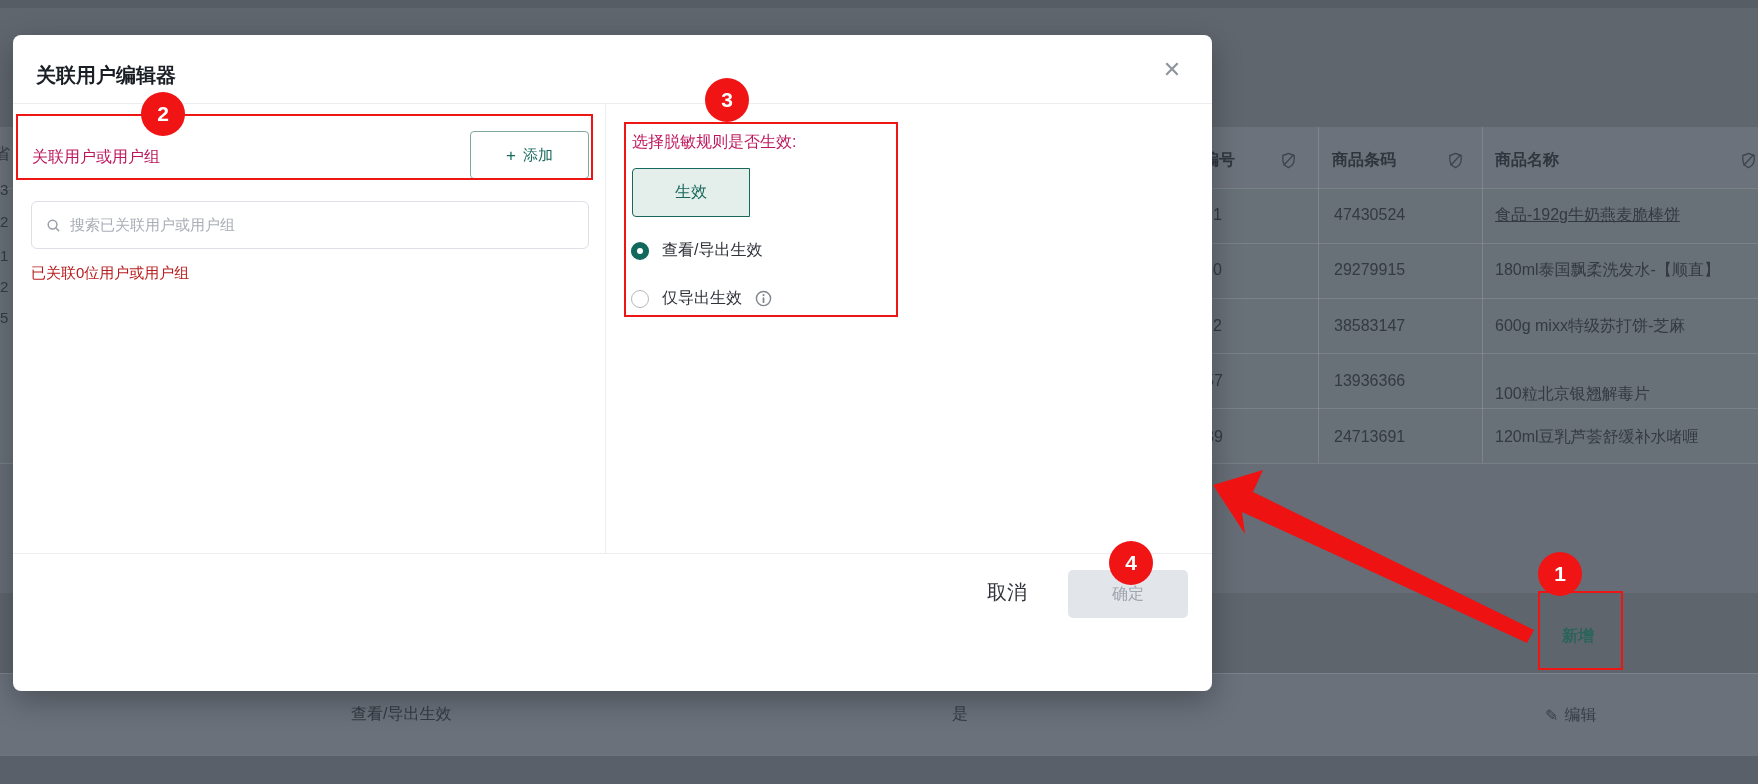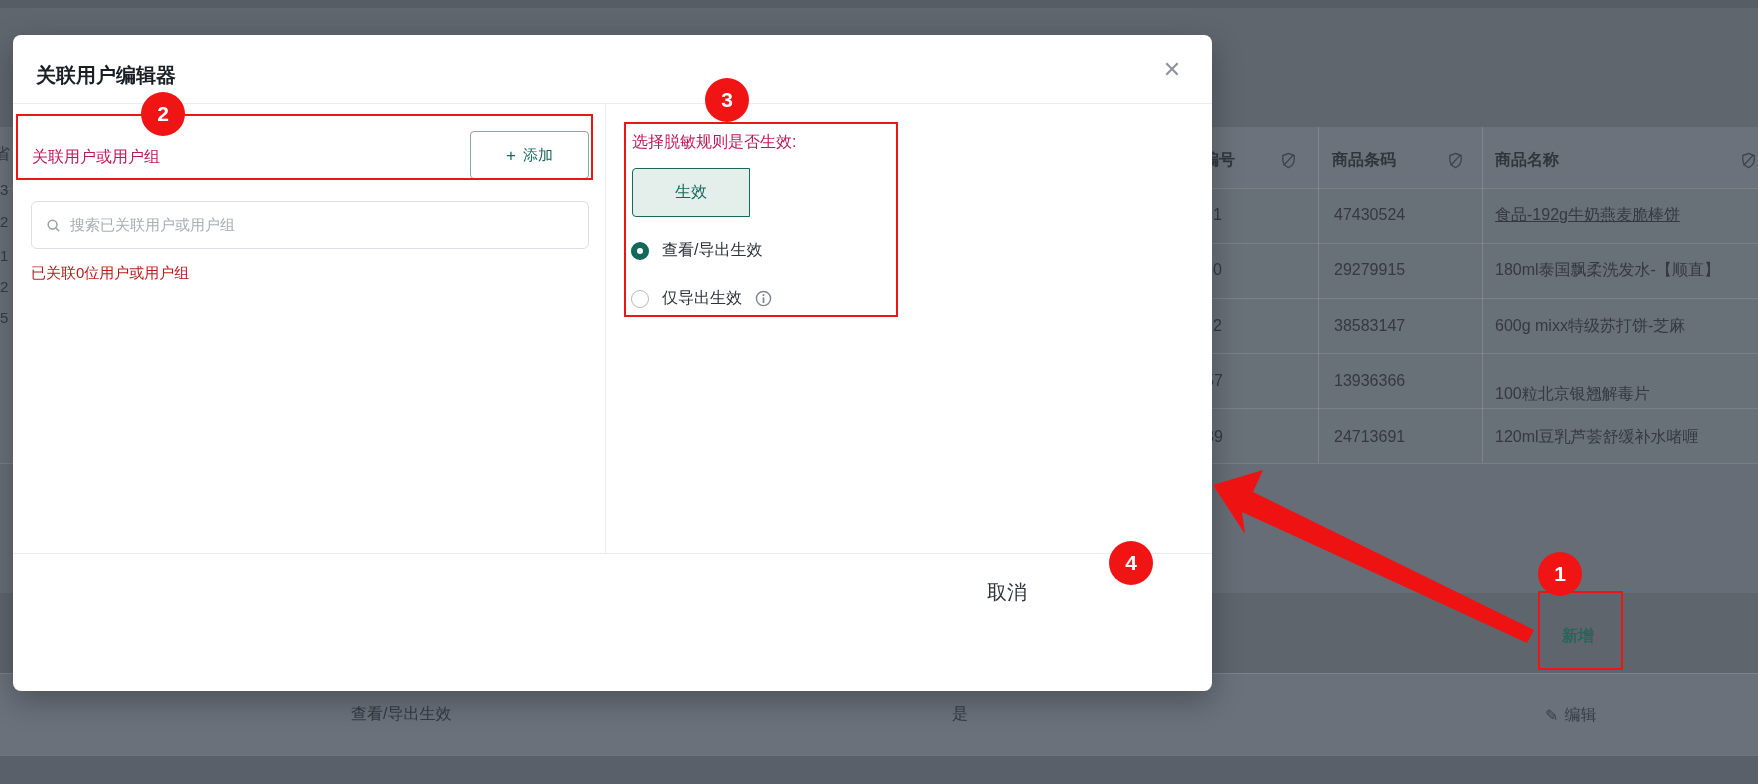--- a/index.html
+++ b/index.html
@@ -186,20 +186,21 @@
       <span class="radio-label">仅导出生效</span>
       <svg width="17" height="17" viewBox="0 0 24 24">
         <circle cx="12" cy="12" r="10" fill="none" stroke="#80868d" stroke-width="2"></circle>
         <circle cx="12" cy="7.2" r="1.5" fill="#80868d"></circle>
         <rect x="10.8" y="10.4" width="2.4" height="8" rx="1.2" fill="#80868d"></rect>
       </svg>
     </div>
 
     <div class="abs m-fdiv"></div>
     <button class="abs cancel-btn">取消</button>
+    <button class="abs confirm-btn" disabled="">确定</button>
   </div>
 
   <div class="abs anno-box" style="left:16px;top:114px;width:577px;height:66px;"></div>
   <div class="abs anno-box" style="left:624px;top:122px;width:274px;height:195px;"></div>
   <div class="abs anno-box" style="left:1538px;top:591px;width:85px;height:79px;"></div>
 
   <svg class="abs anno-layer">
     <polygon points="1213,485 1263,470 1253,492 1534,630 1527,643 1242,512 1245,534" fill="#ee1212"></polygon>
   </svg>
 

